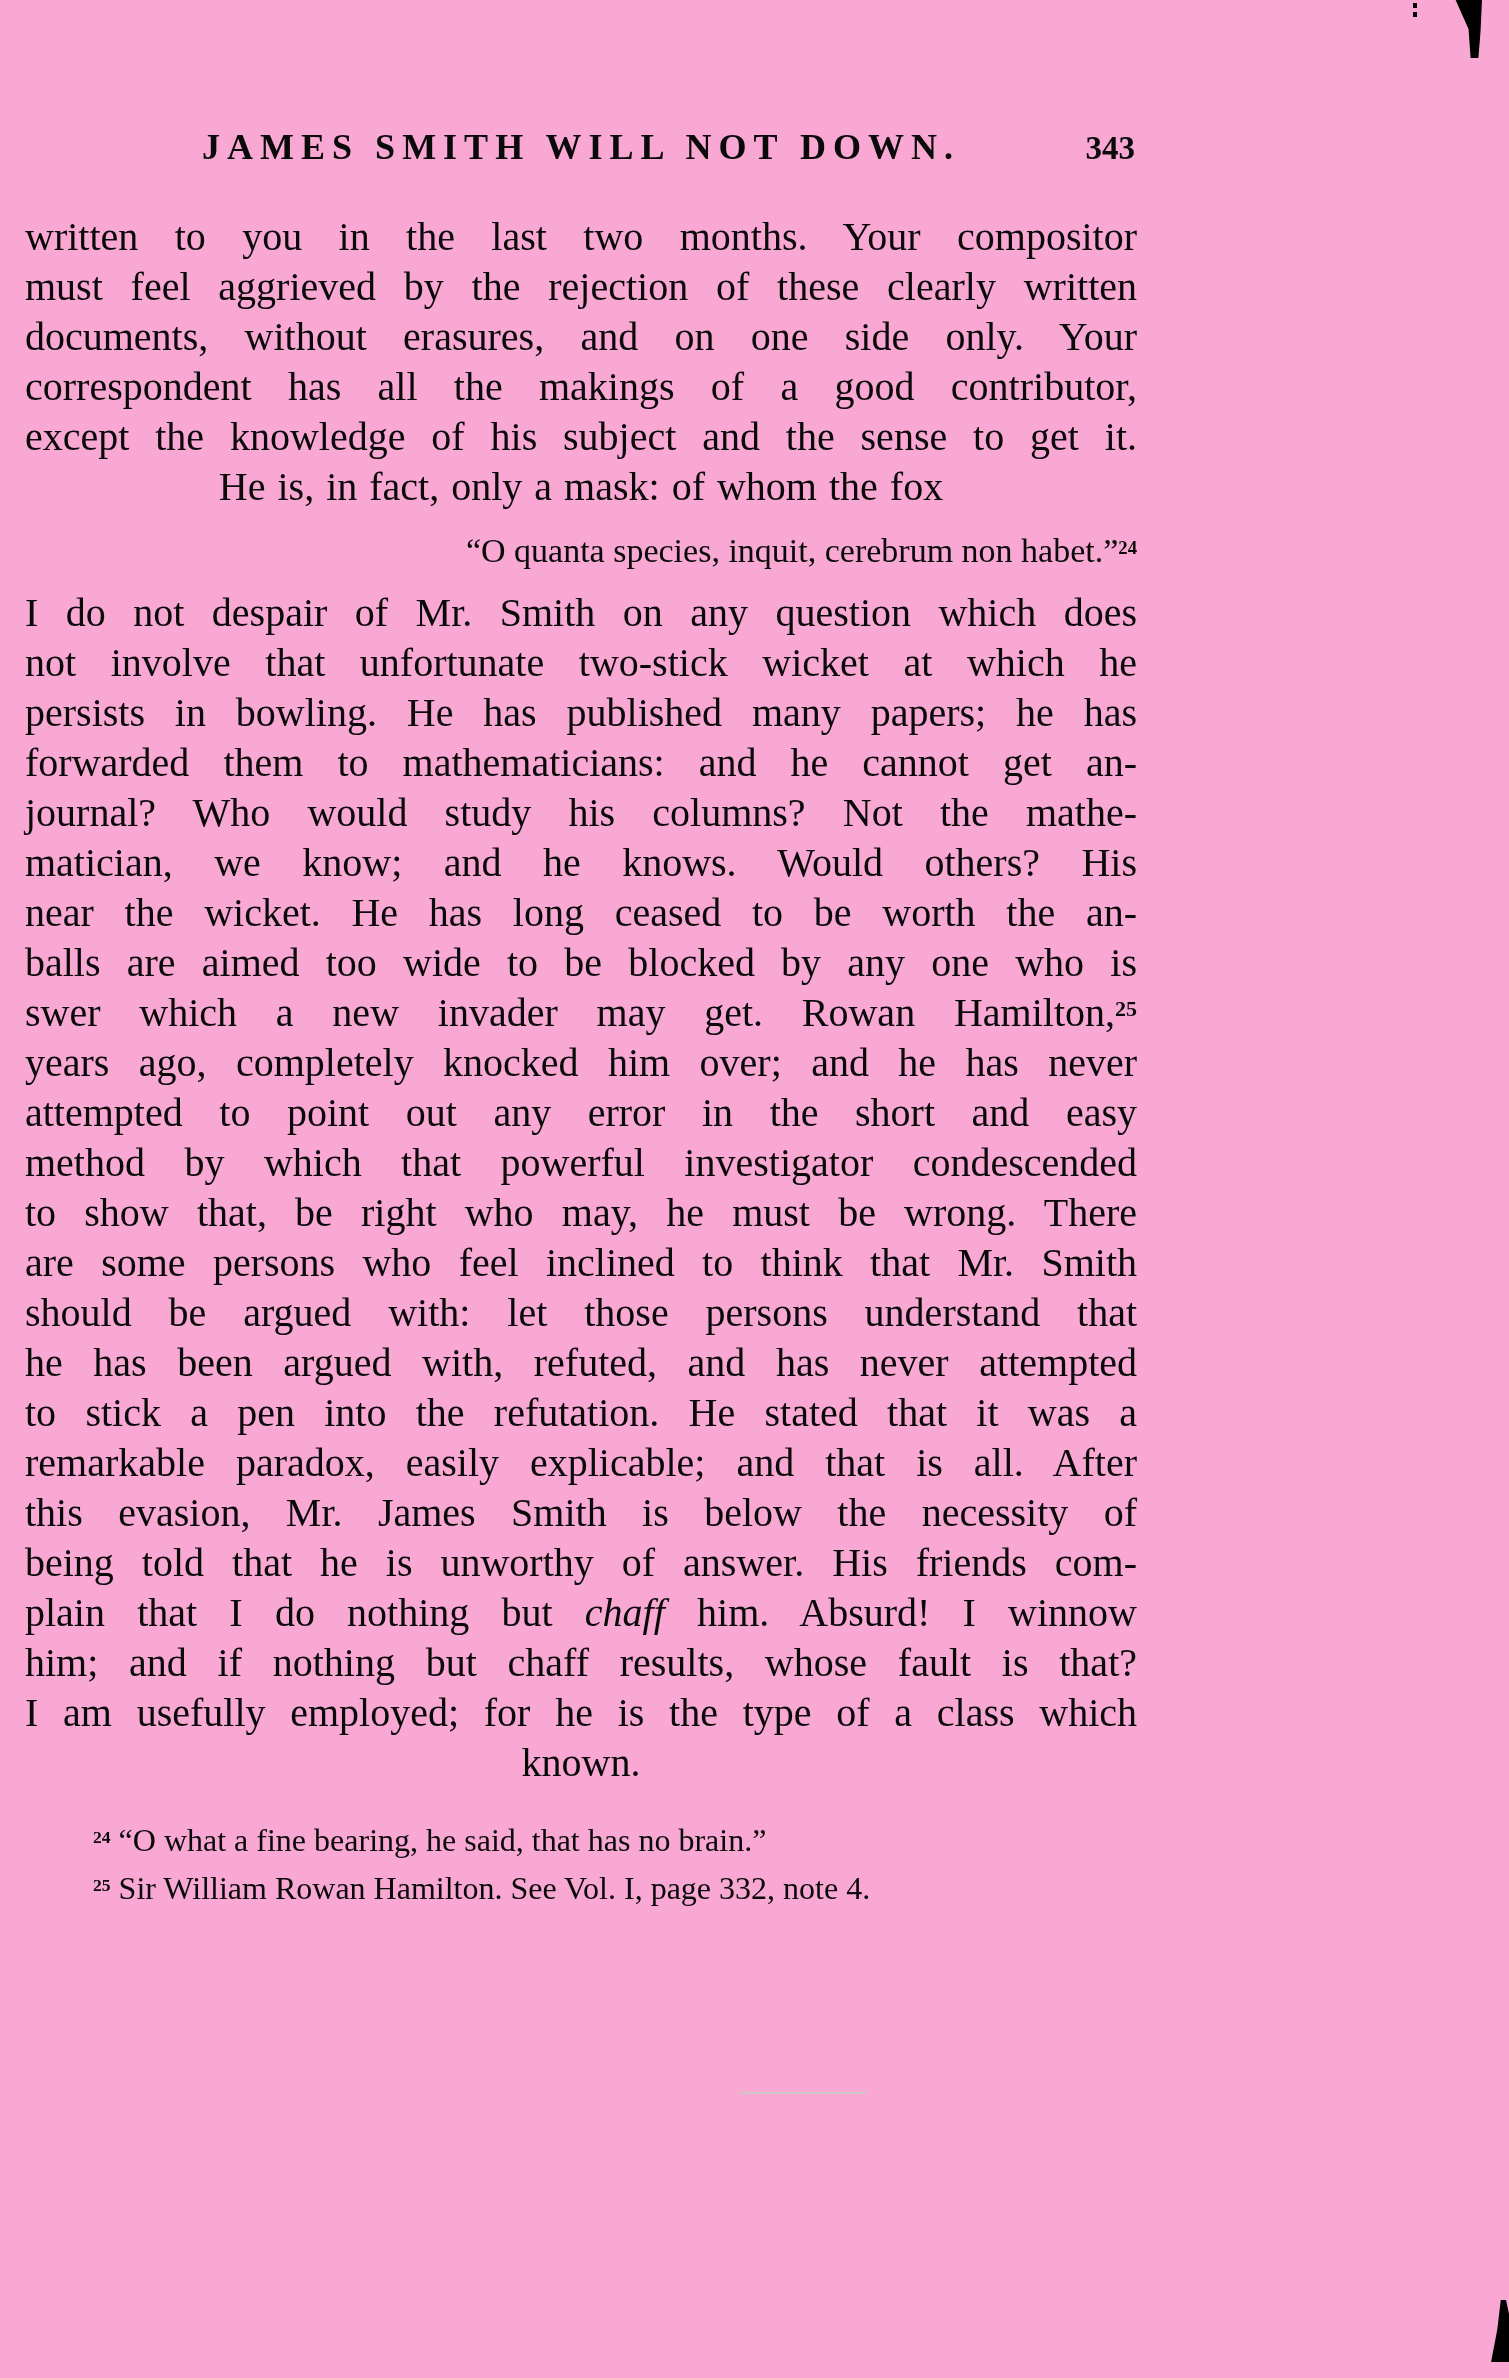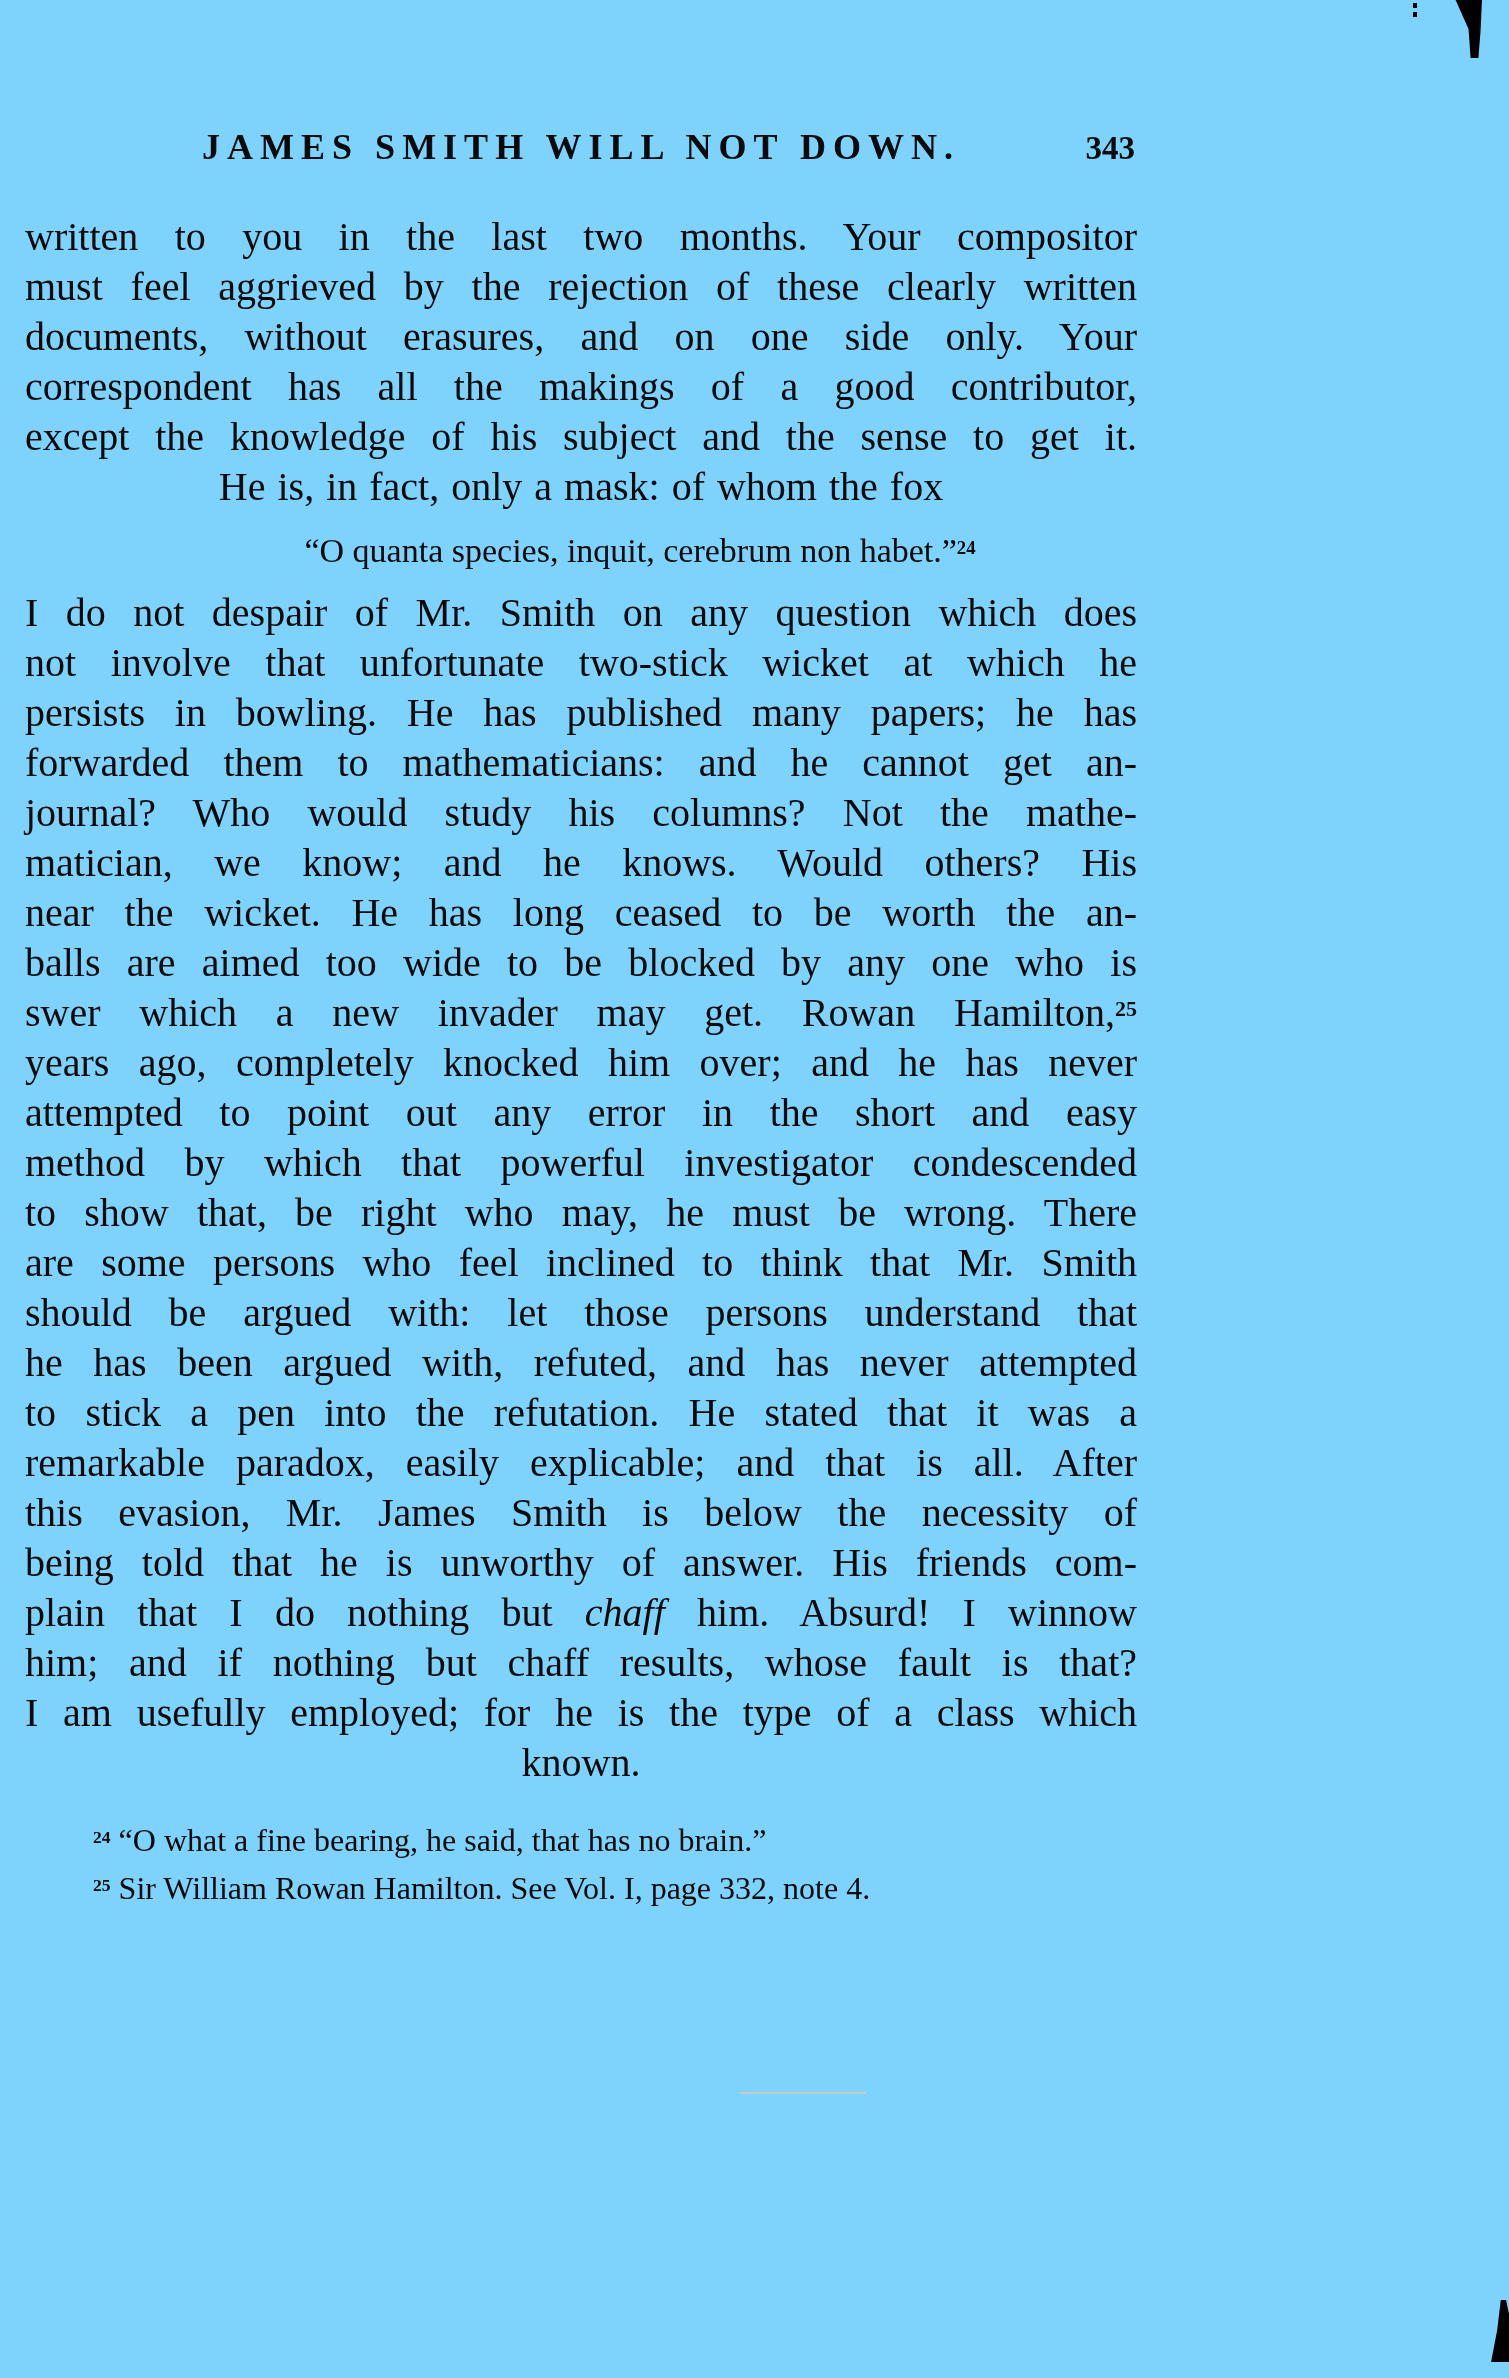--- a/index.html
+++ b/index.html
@@ -50,21 +50,21 @@
   }
   .line.no-just{
     text-align:center;
     text-align-last:auto;
   }
   .quote-block{
     margin:16px 0 14px 118px;
     font-size:34px;
     line-height:46px;
   }
-  .quote-block .line{ text-align:center; text-align-last:auto; }
+  .quote-block .line{ text-align:right; text-align-last:auto; }
   .footnotes{
     margin-top:28px;
     font-size:32px;
     line-height:48px;
   }
   .footnotes .line{
     text-align:left;
     text-align-last:auto;
     text-indent:68px;
   }
@@ -96,21 +96,21 @@
     clip-path:polygon(58% 0%, 82% 0%, 100% 30%, 100% 100%, 14% 100%, 42% 48%);
   }
   .faint-rule{
     position:absolute; left:740px; top:2092px; width:126px; height:2px;
     background:#c9c9c9;
   }
 </style>
 </head>
 <body>
 
-<div class="page" style="background: #7dd3fc; color: rgb(10, 10, 10);">
+<div class="page" style="background: #f9a8d4; color: rgb(10, 10, 10);">
 
   <div class="text-block">
 
     <div class="header-row">
       <div class="running-title">JAMES SMITH WILL NOT DOWN.</div>
       <div class="page-number">343</div>
     </div>
 
     <div class="para">
         <div class="line"><span>written to you in the last two months.  Your compositor</span></div>

